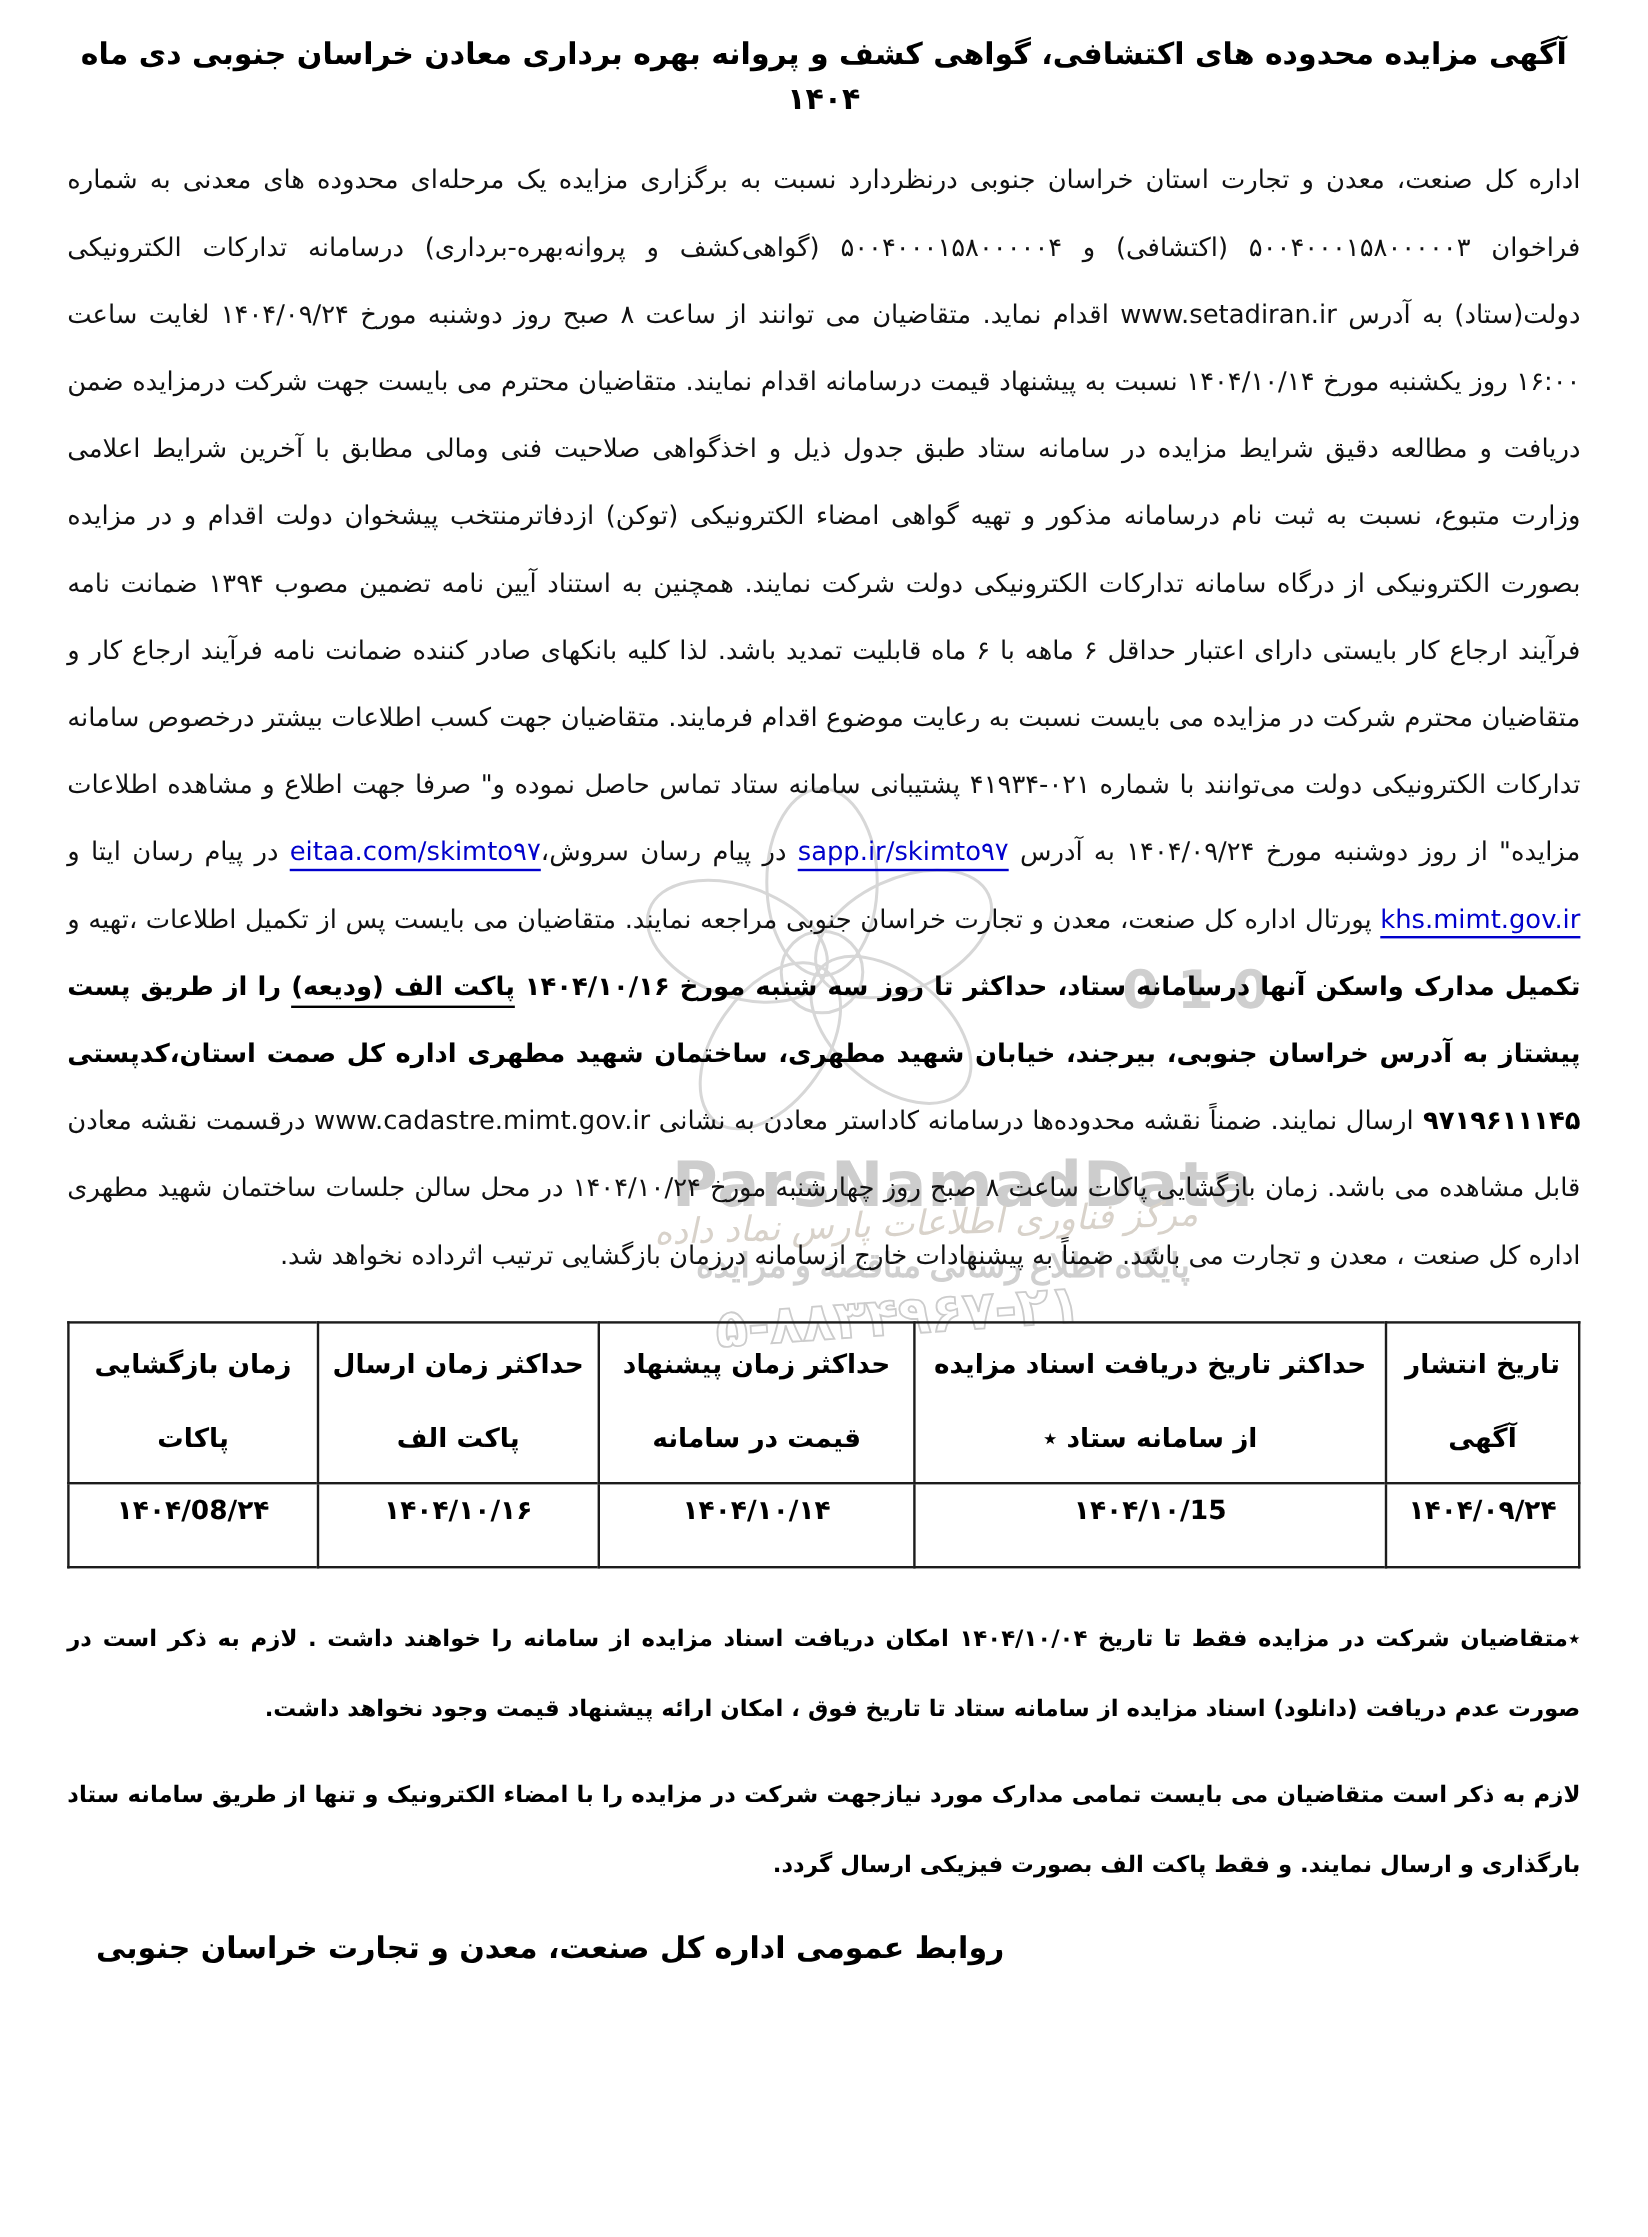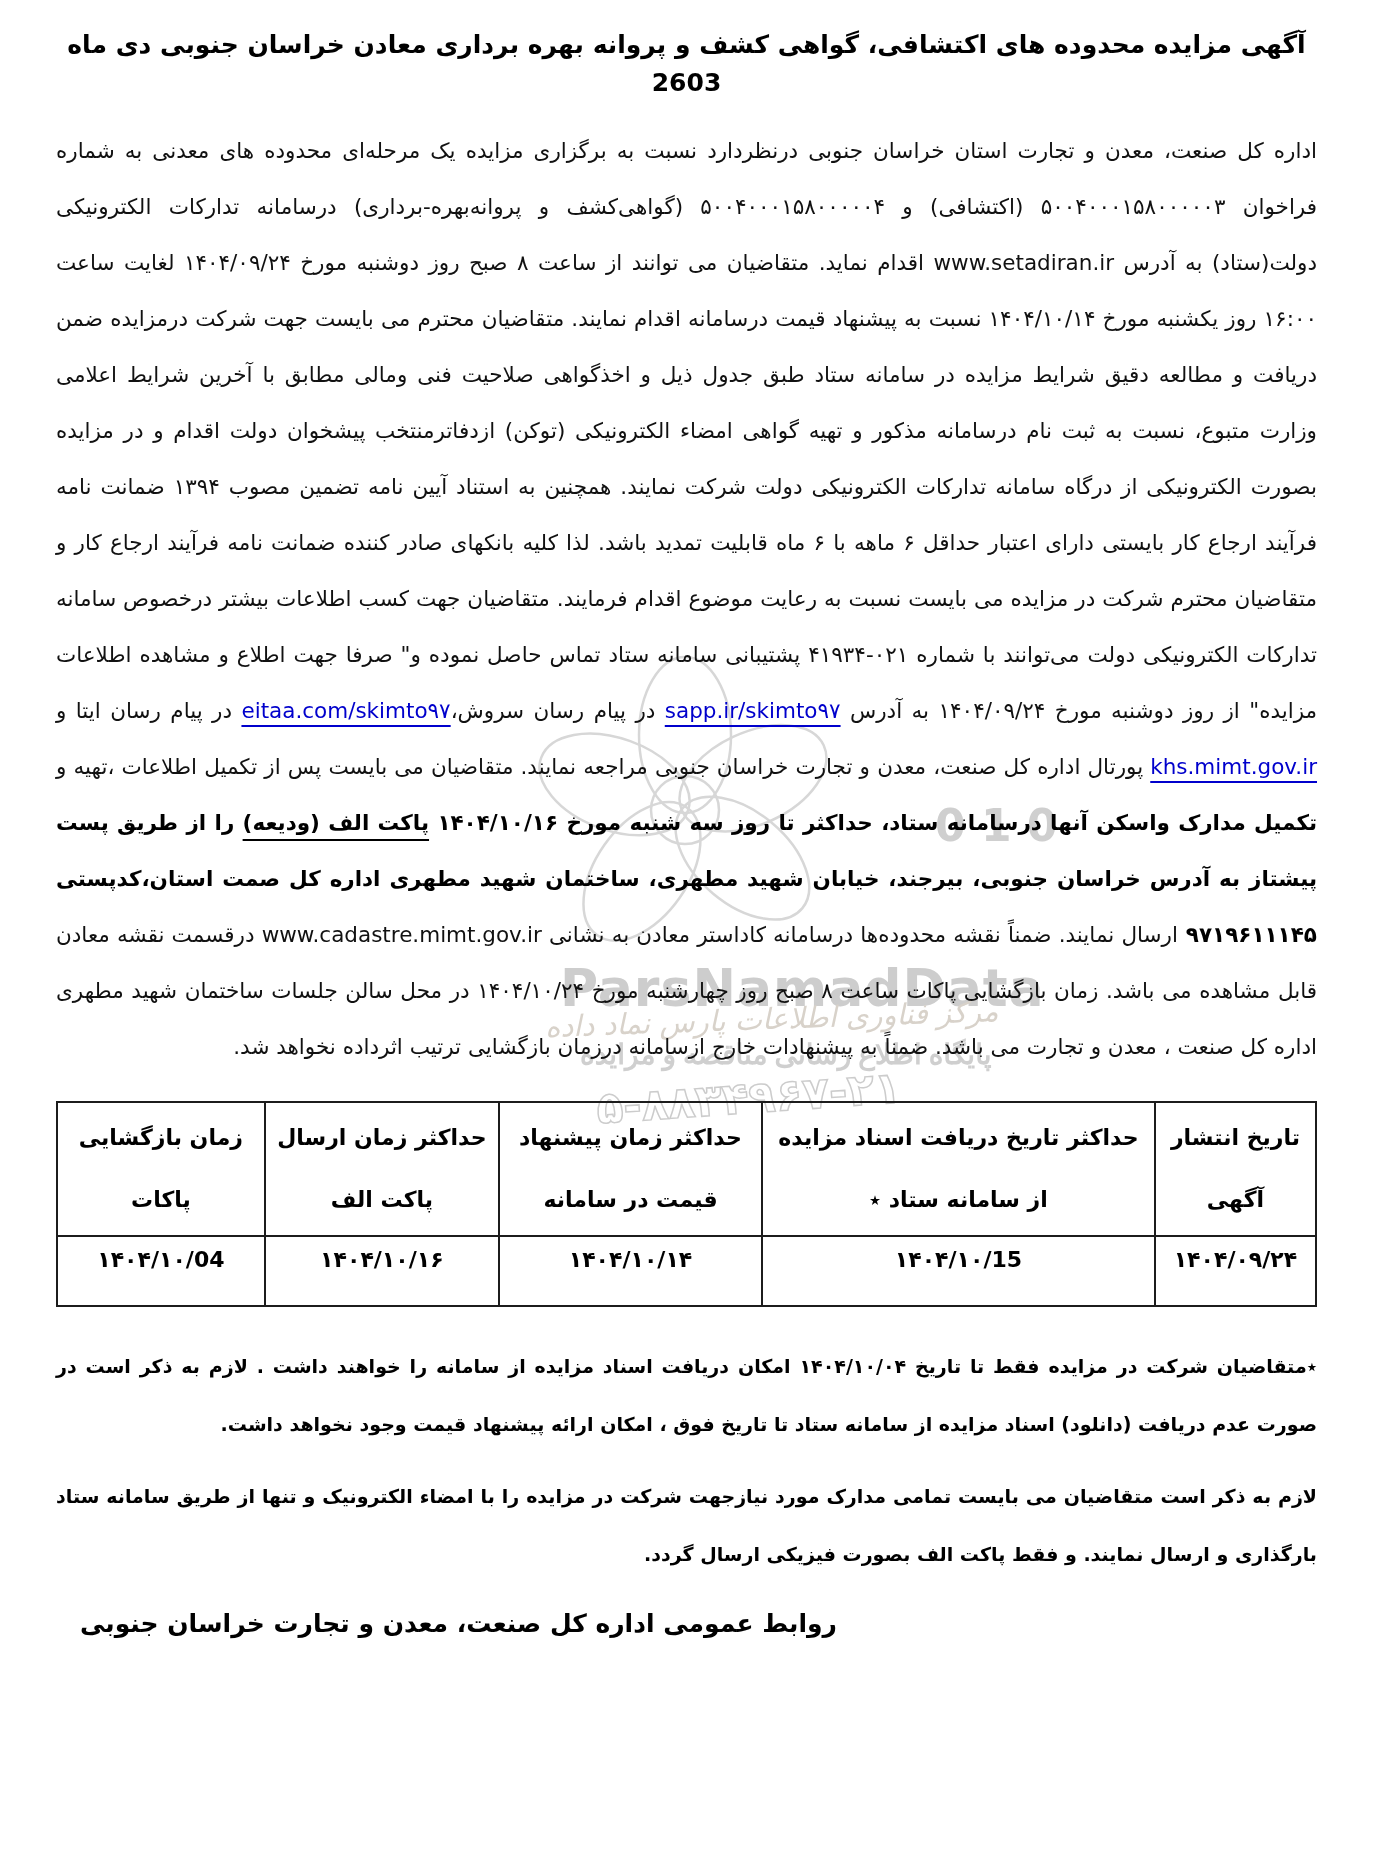--- a/index.html
+++ b/index.html
@@ -154,21 +154,21 @@
     </g>
   </svg>
   <div class="wm wm-digits-col">0 1 0</div>
   <div class="wm wm-brand">ParsNamadData</div>
   <div class="wm wm-fa1">مرکز فناوری اطلاعات پارس نماد داده</div>
   <div class="wm wm-fa2">پایگاه اطلاع رسانی مناقصه و مزایده</div>
   <div class="wm wm-phone">۵-۸۸۳۴۹۶۷-۲۱</div>
 
   <div class="content">
 
-    <div class="title">آگهی مزایده محدوده های اکتشافی، گواهی کشف و پروانه بهره برداری معادن خراسان جنوبی دی ماه 2603</div>
+    <div class="title">آگهی مزایده محدوده های اکتشافی، گواهی کشف و پروانه بهره برداری معادن خراسان جنوبی دی ماه ۱۴۰۴</div>
 
     <p class="body-par">
       <span class="seg">اداره کل صنعت، معدن و تجارت استان خراسان جنوبی درنظردارد نسبت به برگزاری مزایده یک مرحله‌ای محدوده های معدنی به شماره فراخوان ۵۰۰۴۰۰۰۱۵۸۰۰۰۰۰۳ (اکتشافی) و ۵۰۰۴۰۰۰۱۵۸۰۰۰۰۰۴ (گواهی‌کشف و پروانه‌بهره-برداری) درسامانه تدارکات الکترونیکی دولت(ستاد) به آدرس </span><span class="seg latin">www.setadiran.ir</span><span class="seg"> اقدام نماید. متقاضیان می توانند از ساعت ۸ صبح روز دوشنبه مورخ ۱۴۰۴/۰۹/۲۴ لغایت ساعت ۱۶:۰۰ روز یکشنبه مورخ ۱۴۰۴/۱۰/۱۴ نسبت به پیشنهاد قیمت درسامانه اقدام نمایند. متقاضیان محترم می بایست جهت شرکت درمزایده ضمن دریافت و مطالعه دقیق شرایط مزایده در سامانه ستاد طبق جدول ذیل و اخذگواهی صلاحیت فنی ومالی مطابق با آخرین شرایط اعلامی وزارت متبوع، نسبت به ثبت نام درسامانه مذکور و تهیه گواهی امضاء الکترونیکی (توکن) ازدفاترمنتخب پیشخوان دولت اقدام و در مزایده بصورت الکترونیکی از درگاه سامانه تدارکات الکترونیکی دولت شرکت نمایند. همچنین به استناد آیین نامه تضمین مصوب ۱۳۹۴ ضمانت نامه فرآیند ارجاع کار بایستی دارای اعتبار  حداقل ۶ ماهه  با ۶ ماه قابلیت تمدید باشد. لذا کلیه بانکهای صادر کننده ضمانت نامه فرآیند ارجاع کار و متقاضیان محترم شرکت در مزایده می بایست نسبت به رعایت موضوع اقدام فرمایند. متقاضیان جهت کسب اطلاعات بیشتر درخصوص سامانه تدارکات الکترونیکی دولت می‌توانند با شماره ۰۲۱-۴۱۹۳۴ پشتیبانی سامانه ستاد تماس حاصل نموده و" صرفا جهت اطلاع و مشاهده اطلاعات مزایده" از روز دوشنبه مورخ ۱۴۰۴/۰۹/۲۴ به آدرس </span><span class="lnk latin">sapp.ir/skimto۹۷</span><span class="seg"> در پیام رسان سروش،</span><span class="lnk latin">eitaa.com/skimto۹۷</span><span class="seg"> در پیام رسان ایتا و </span><span class="lnk latin">khs.mimt.gov.ir</span><span class="seg"> پورتال اداره کل صنعت، معدن و تجارت خراسان جنوبی مراجعه نمایند. متقاضیان می بایست پس از تکمیل اطلاعات ،تهیه و </span><span class="seg-bold">تکمیل مدارک واسکن آنها درسامانه ستاد، حداکثر تا روز سه شنبه مورخ ۱۴۰۴/۱۰/۱۶ </span><span class="seg-boldu">پاکت الف (ودیعه)</span><span class="seg-bold"> را از طریق پست پیشتاز به آدرس خراسان جنوبی، بیرجند، خیابان شهید مطهری، ساختمان شهید مطهری اداره کل صمت استان،کدپستی ۹۷۱۹۶۱۱۱۴۵ </span><span class="seg">ارسال نمایند. ضمناً نقشه محدوده‌ها درسامانه کاداستر معادن به نشانی </span><span class="seg latin">www.cadastre.mimt.gov.ir</span><span class="seg"> درقسمت نقشه معادن قابل مشاهده می باشد. زمان بازگشایی پاکات ساعت ۸ صبح روز چهارشنبه مورخ ۱۴۰۴/۱۰/۲۴ در محل سالن جلسات ساختمان شهید مطهری اداره کل صنعت ، معدن و تجارت می باشد. ضمناً به پیشنهادات خارج ازسامانه درزمان بازگشایی ترتیب اثرداده نخواهد شد.</span>
     </p>
 
     <table class="sched">
       <colgroup>
         <col style="width:12.8%">
         <col style="width:31.2%">
         <col style="width:20.9%">
@@ -183,21 +183,21 @@
           <th>حداکثر زمان ارسال پاکت الف</th>
           <th>زمان بازگشایی پاکات</th>
         </tr>
       </thead>
       <tbody>
         <tr>
           <td>۱۴۰۴/۰۹/۲۴</td>
           <td>۱۴۰۴/۱۰/15</td>
           <td>۱۴۰۴/۱۰/۱۴</td>
           <td>۱۴۰۴/۱۰/۱۶</td>
-          <td>۱۴۰۴/۱۰/04</td>
+          <td>۱۴۰۴/08/۲۴</td>
         </tr>
       </tbody>
     </table>
 
     <p class="note">٭متقاضیان شرکت در مزایده فقط تا تاریخ ۱۴۰۴/۱۰/۰۴ امکان دریافت اسناد مزایده از سامانه را خواهند داشت . لازم به ذکر است در صورت عدم دریافت (دانلود) اسناد مزایده از سامانه ستاد تا تاریخ فوق ، امکان ارائه پیشنهاد قیمت وجود نخواهد داشت.</p>
     <p class="note note2">لازم به ذکر است متقاضیان می بایست تمامی مدارک مورد نیازجهت شرکت در مزایده را با امضاء الکترونیک و تنها از طریق سامانه ستاد بارگذاری و ارسال نمایند. و فقط پاکت الف بصورت فیزیکی ارسال گردد.</p>
 
     <div class="signature">روابط عمومی اداره کل صنعت، معدن و تجارت خراسان جنوبی</div>
 
   </div>

